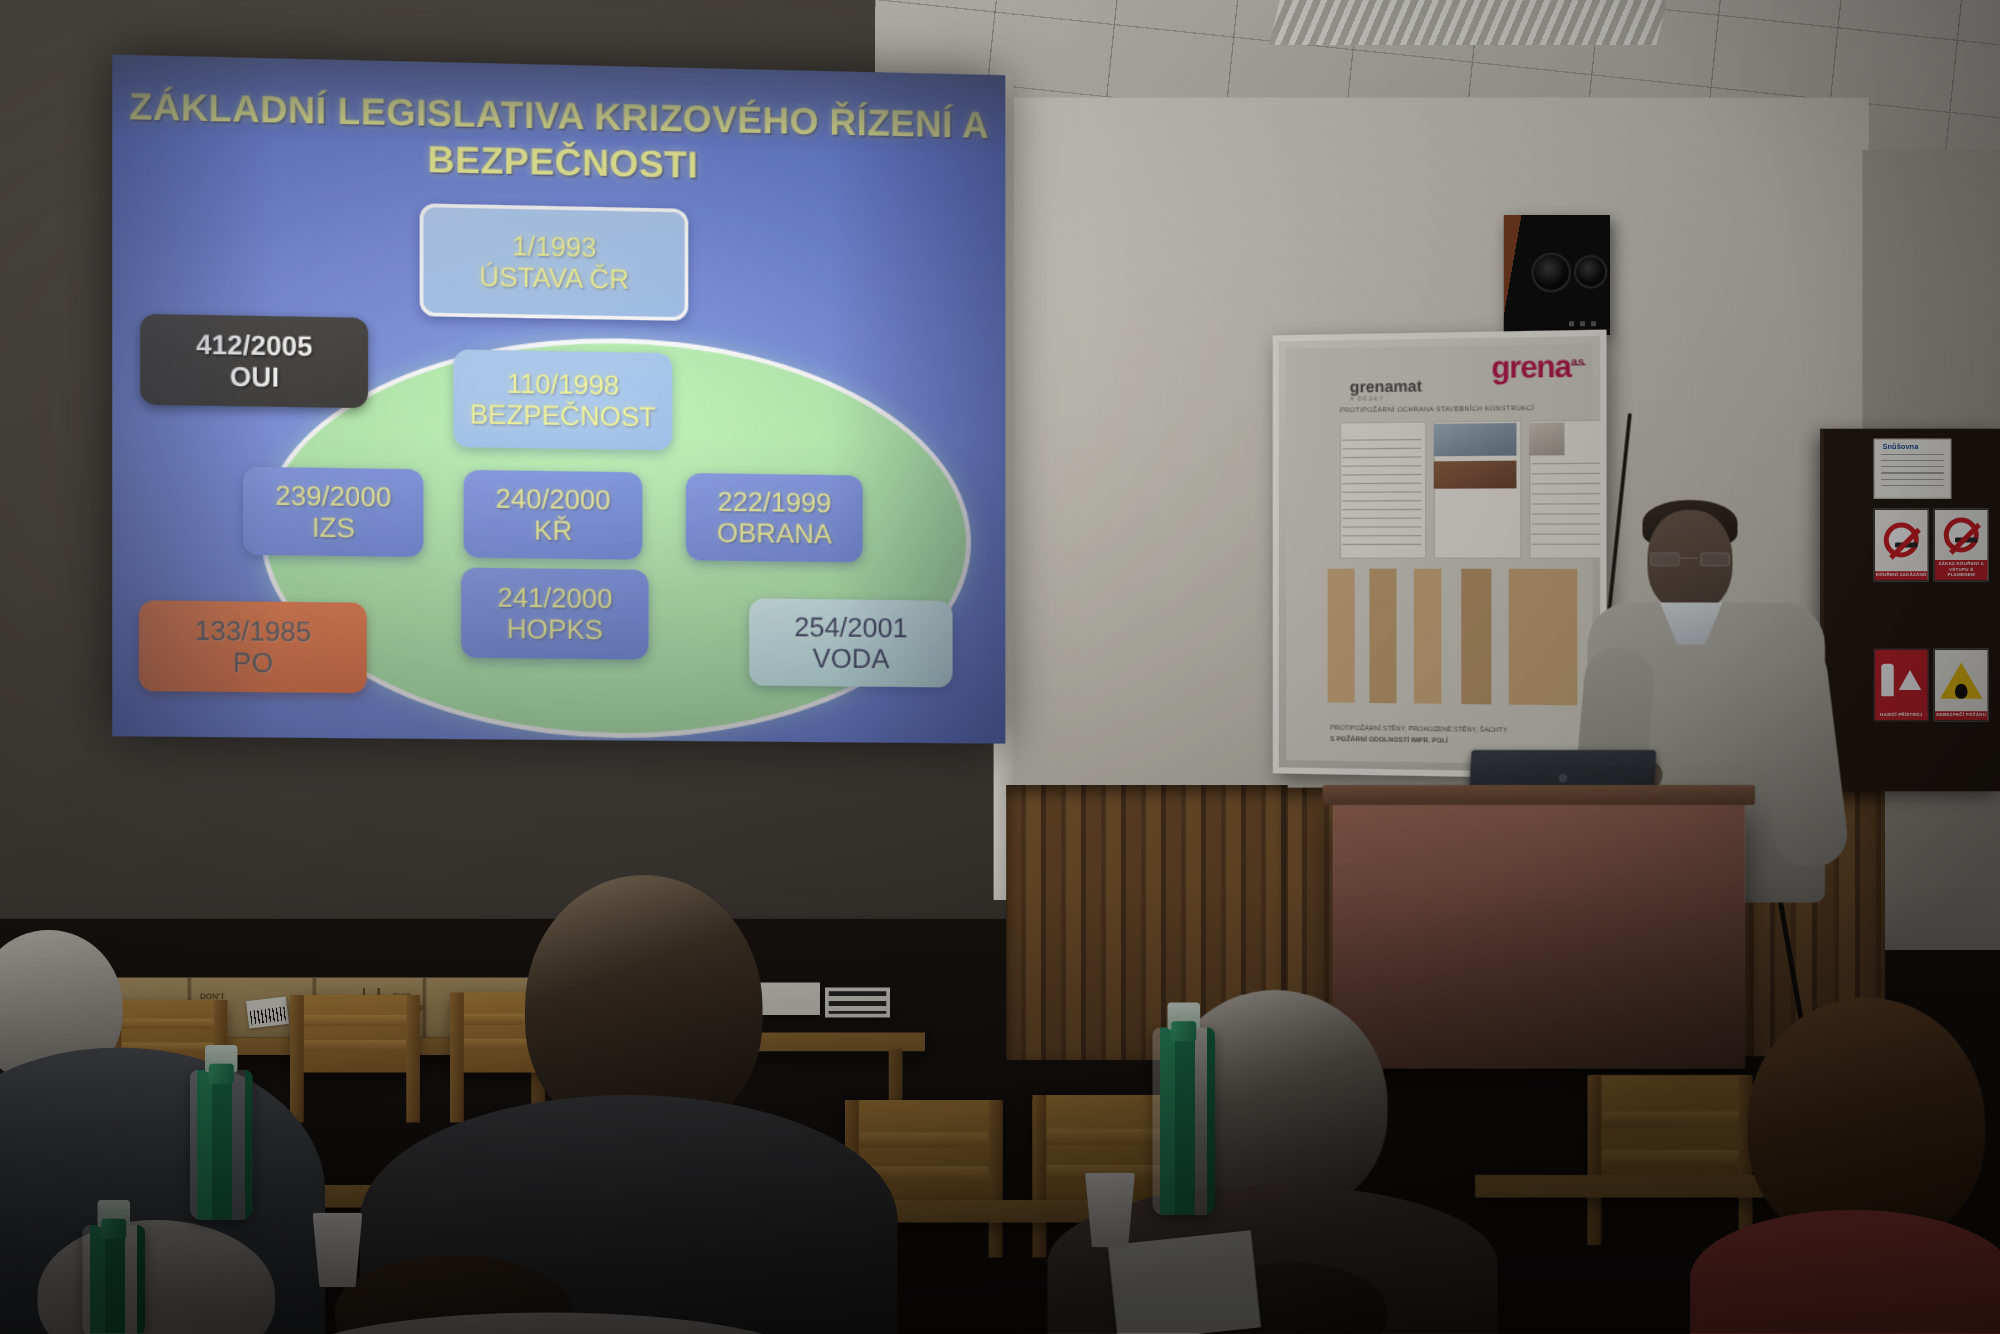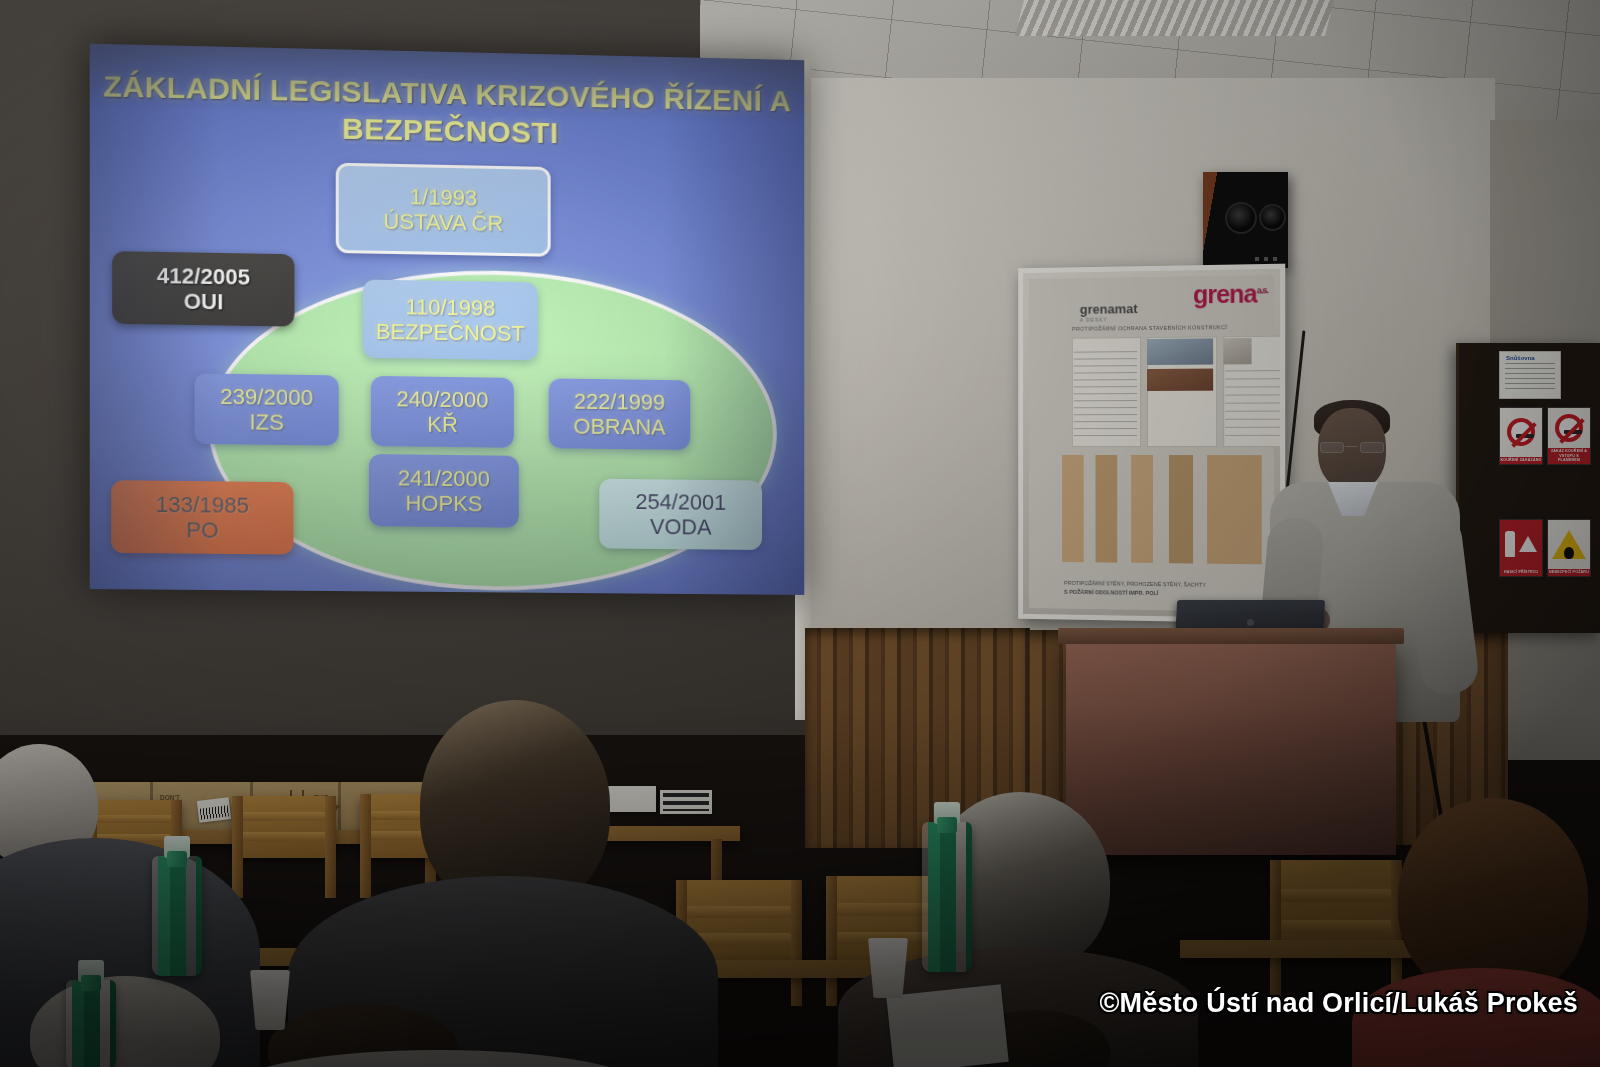--- a/index.html
+++ b/index.html
@@ -770,14 +770,13 @@
     <div class="cap"></div>
     <div class="neck"></div>
   </div>
 
   <div class="cup" style="left:250px;top:970px;"></div>
   <div class="cup" style="left:868px;top:938px;"></div>
 
   <div class="dim"></div>
   <div class="foreground-dark"></div>
 
-  <div class="watermark">©Město Ústí nad Orlicí/Lukáš Prokeš</div>
 </div>
 
 </body></html>

